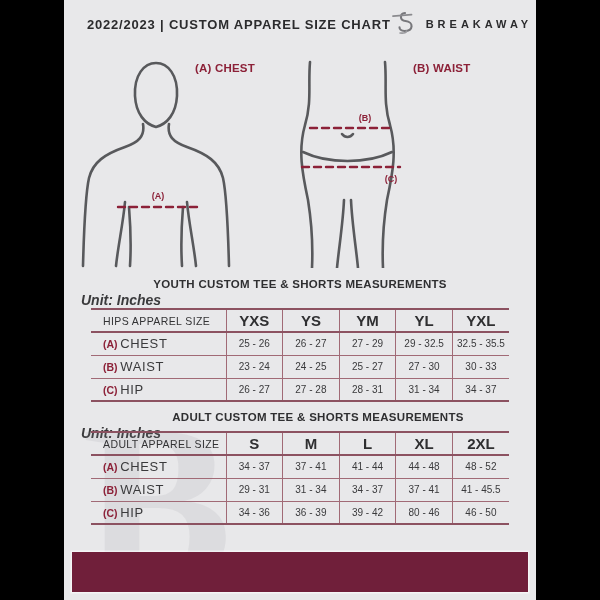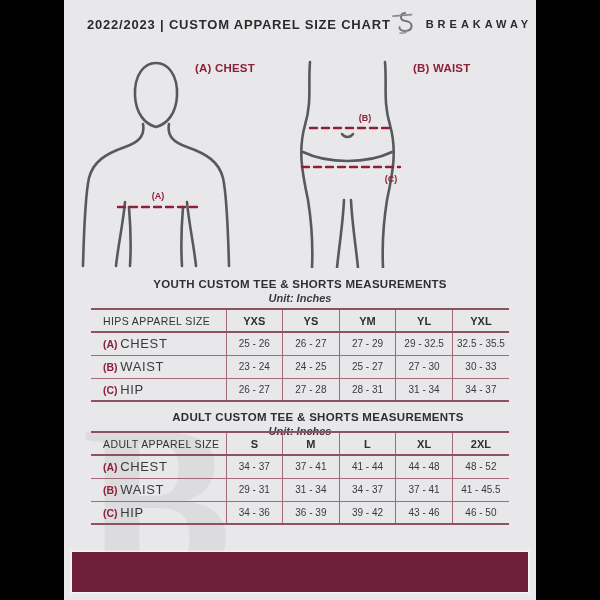--- a/index.html
+++ b/index.html
@@ -38,34 +38,34 @@
   .fig text { font-family: "Liberation Sans", sans-serif; font-size: 9px; font-weight: bold; fill: #8c2138; }
   .instr { position: absolute; width: 118px; }
   .instr h3 { font-size: 11.5px; font-weight: bold; color: #8c2138; letter-spacing: 0.2px; }
   .instr p {
     margin-top: 6px; font-size: 9px; font-style: italic; color: #7c3448;
     line-height: 1.32; white-space: pre-line;
   }
   
   .tbl-title { position: absolute; width: 100%; text-align: center;
     font-size: 11.5px; font-weight: bold; color: #2f2f31; letter-spacing: 0.3px; }
-  .tbl-unit { position: absolute; width: 100%; text-align: center;
-    font-size: 11px; font-style: italic; font-weight: bold; color: #3a3a3c; }
+  .tbl-unit { position: absolute; width: 100%; 
+    font-size: 14px; font-style: italic; font-weight: bold; color: #3a3a3c; padding-left: 17px; }
   table {
     position: absolute; left: 27px; width: 418px;
     border-collapse: collapse; table-layout: fixed;
     border-top: 2px solid #8c5261; border-bottom: 2px solid #8c5261;
     z-index: 2;
   }
   col.c-label { width: 135px; }
   th, td { height: 23px; background: transparent; }
   thead tr { border-bottom: 2px solid #8c5261; }
   tbody tr + tr { border-top: 1.4px solid #a16a76; }
   th + th, td + td { border-left: 1.4px solid #a16a76; }
-  th { font-size: 11px; font-weight: bold; color: #2f2f31; text-align: center; }
+  th { font-size: 15px; font-weight: bold; color: #2f2f31; text-align: center; }
   th.lbl, td.lbl { text-align: left; padding-left: 12px; font-weight: normal; }
   th.lbl { font-size: 10.5px; letter-spacing: 0.4px; color: #333335; }
   td { font-size: 10px; color: #3a3a3c; text-align: center; }
   td.lbl .pfx { font-weight: bold; color: #8c2138; font-size: 10.5px; }
   td.lbl .rlbl { color: #3a3a3c; font-size: 13px; letter-spacing: 0.6px; }
   
   .watermark {
     position: absolute; left: 18px; top: 392px; z-index: 1;
     font-size: 225px; font-weight: bold; color: rgba(140,140,150,0.12);
     line-height: 1; font-family: "Liberation Serif", serif;
@@ -216,21 +216,21 @@
         <td>31 - 34</td>
         <td>34 - 37</td>
         <td>37 - 41</td>
         <td>41 - 45.5</td>
       </tr>
       <tr>
         <td class="lbl"><span class="pfx">(C)</span> <span class="rlbl">HIP</span></td>
         <td>34 - 36</td>
         <td>36 - 39</td>
         <td>39 - 42</td>
-        <td>43 - 46</td>
+        <td>80 - 46</td>
         <td>46 - 50</td>
       </tr>
     </tbody>
   </table>
 
   <div class="footer-bar"></div>
 
 </div>
 
 </body></html>

